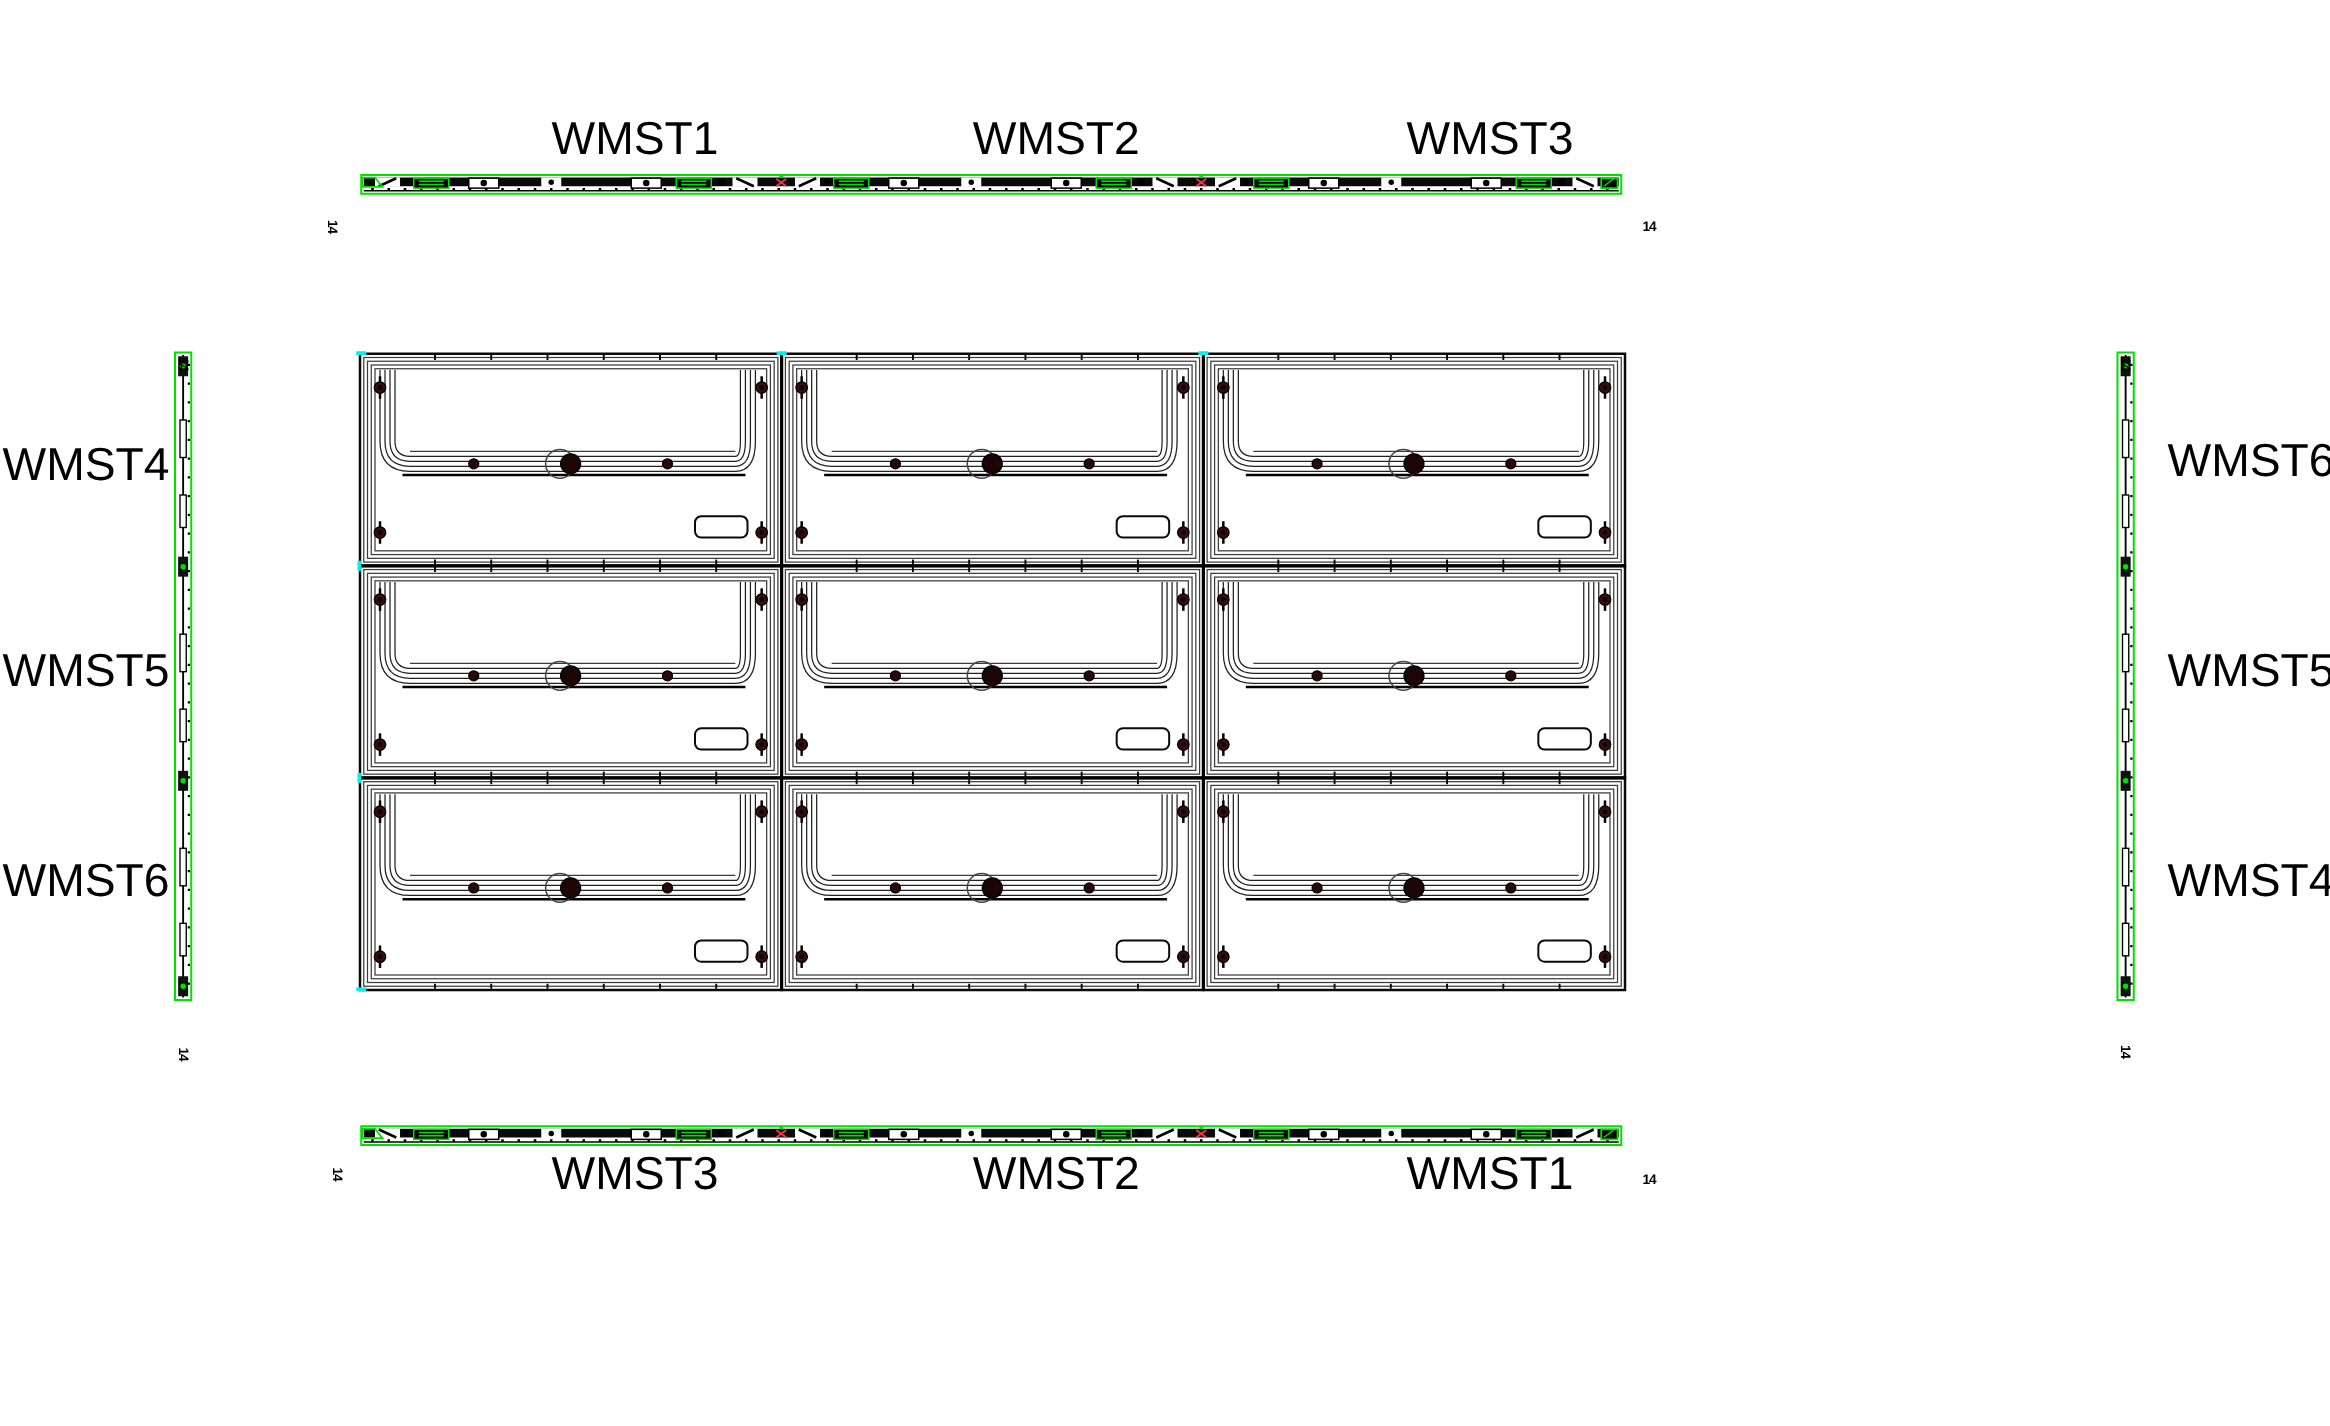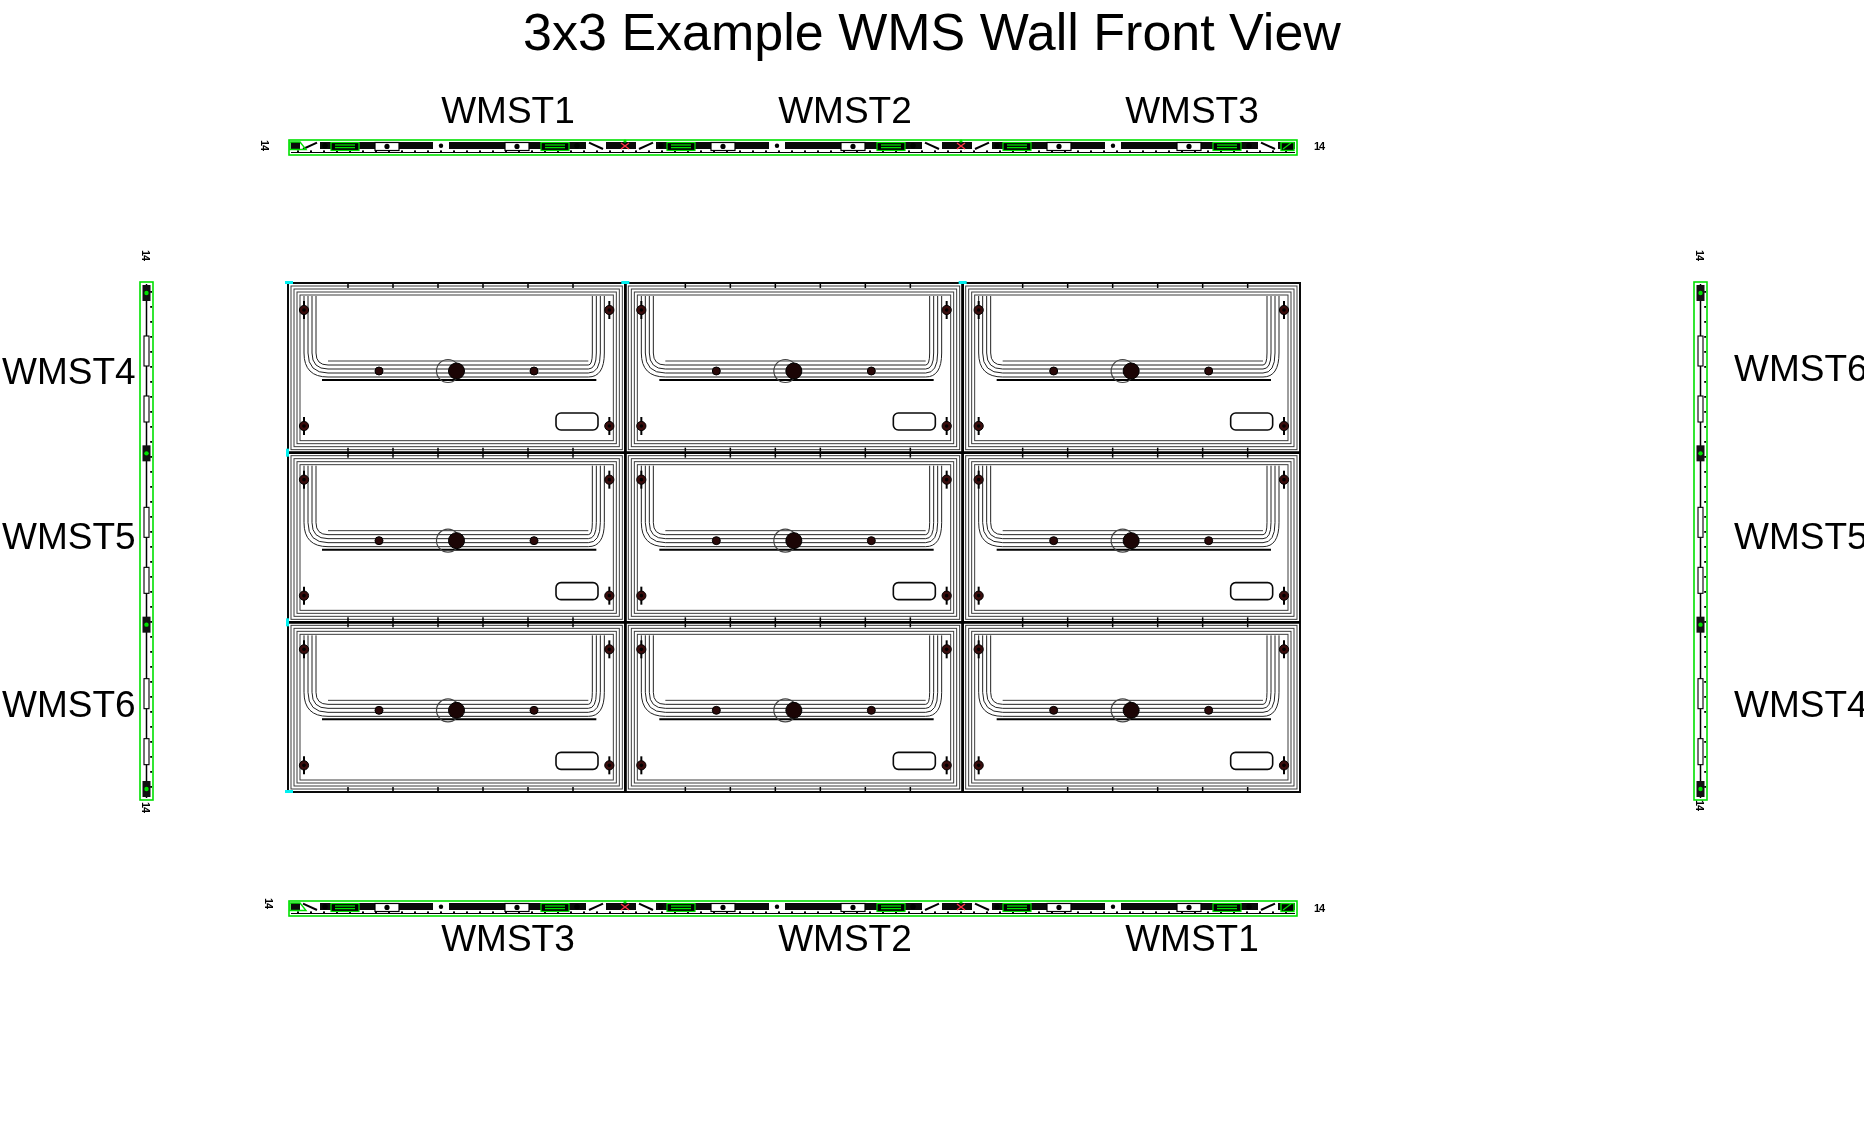--- a/index.html
+++ b/index.html
@@ -4,21 +4,21 @@
 <style>
   html,body{margin:0;padding:0;background:#fff;}
   #stage{position:relative;width:1864px;height:1141px;background:#fff;overflow:hidden;
          font-family:"Liberation Sans",sans-serif;color:#000;}
   .title{position:absolute;left:50%;top:2px;transform:translateX(-50%);
          font-size:52px;white-space:nowrap;}
   .lbl{position:absolute;font-size:37px;white-space:nowrap;line-height:1;}
   .lbl.center{transform:translateX(-50%);}
   .lbl.rightalign{width:124px;text-align:right;}
   .marker{position:absolute;font-size:11px;font-weight:bold;letter-spacing:-1px;
-          line-height:1;white-space:nowrap;}
+          line-height:1;white-space:nowrap;margin-top:36px;}
   .marker.rot{transform:rotate(90deg);transform-origin:left top;}
   svg{position:absolute;left:0;top:0;}
 </style>
 </head>
 <body>
 
 <div id="stage">
 
   <div id="drawing">
       <svg width="1864" height="1141" viewBox="0 0 1864 1141" xmlns="http://www.w3.org/2000/svg">
@@ -774,21 +774,20 @@
         <rect x="1704.2" y="696" width="1.8" height="1.8" fill="#000"></rect>
         <rect x="1704.2" y="711" width="1.8" height="1.8" fill="#000"></rect>
         <rect x="1704.2" y="726" width="1.8" height="1.8" fill="#000"></rect>
         <rect x="1704.2" y="741" width="1.8" height="1.8" fill="#000"></rect>
         <rect x="1704.2" y="756" width="1.8" height="1.8" fill="#000"></rect>
         <rect x="1704.2" y="771" width="1.8" height="1.8" fill="#000"></rect>
         <rect x="1704.2" y="786" width="1.8" height="1.8" fill="#000"></rect>
       </svg>
     </div>
 
-  <div class="title">3x3 Example WMS Wall Front View</div>
 
   <div class="lbl center" style="left:508px;top:92px">WMST1</div>
   <div class="lbl center" style="left:845px;top:92px">WMST2</div>
   <div class="lbl center" style="left:1192px;top:92px">WMST3</div>
 
   <div class="lbl center" style="left:508px;top:920px">WMST3</div>
   <div class="lbl center" style="left:845px;top:920px">WMST2</div>
   <div class="lbl center" style="left:1192px;top:920px">WMST1</div>
 
   <div class="lbl rightalign" style="left:2px;top:353px">WMST4</div>

